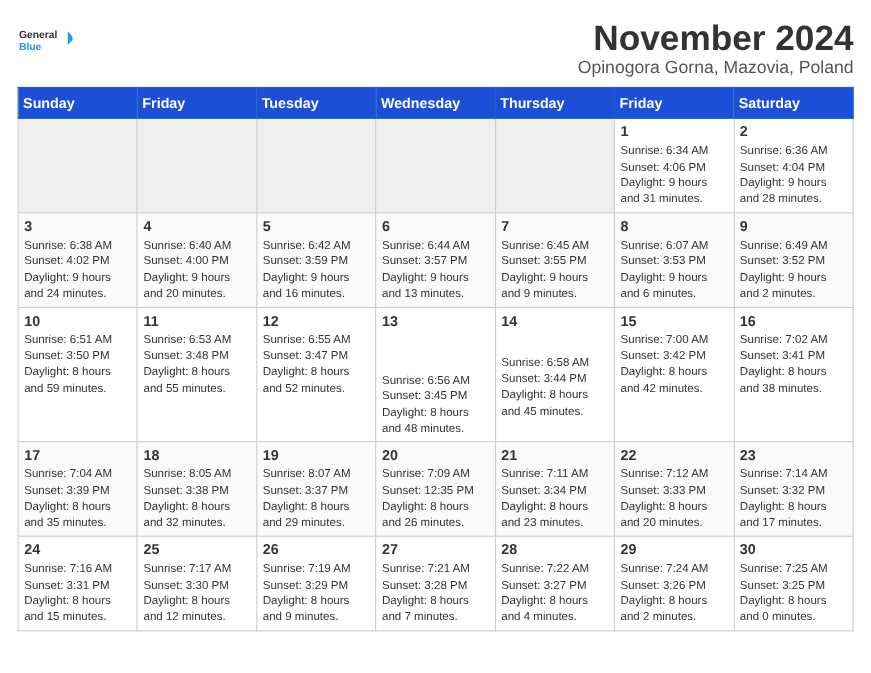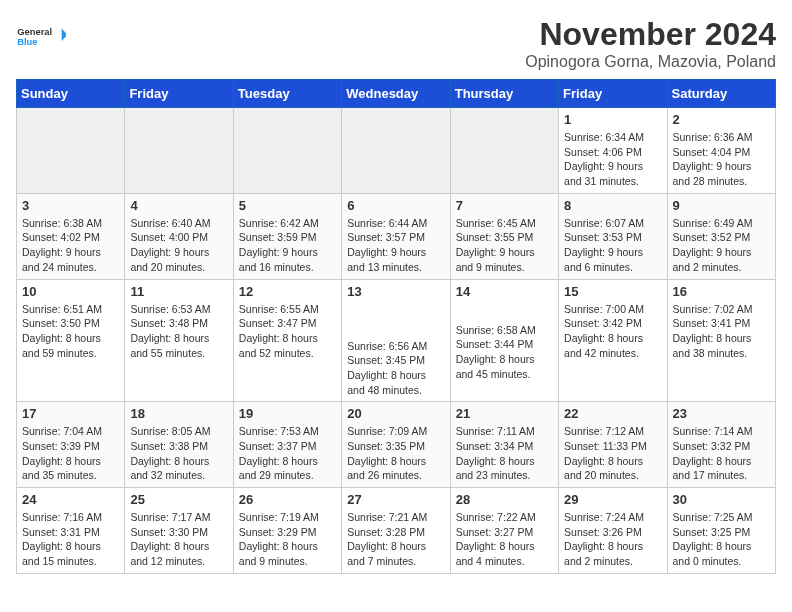--- a/index.html
+++ b/index.html
@@ -226,40 +226,40 @@
 Daylight: 8 hours and 35 minutes.</div>
         </td>
         <td>
           <div class="day-number">18</div>
           <div class="day-info" style="white-space: pre-line;">Sunrise: 8:05 AM
 Sunset: 3:38 PM
 Daylight: 8 hours and 32 minutes.</div>
         </td>
         <td>
           <div class="day-number">19</div>
-          <div class="day-info" style="white-space: pre-line;">Sunrise: 7:53 AM
+          <div class="day-info" style="white-space: pre-line;">Sunrise: 8:07 AM
 Sunset: 3:37 PM
 Daylight: 8 hours and 29 minutes.</div>
         </td>
         <td>
           <div class="day-number">20</div>
           <div class="day-info" style="white-space: pre-line;">Sunrise: 7:09 AM
-Sunset: 3:35 PM
+Sunset: 12:35 PM
 Daylight: 8 hours and 26 minutes.</div>
         </td>
         <td>
           <div class="day-number">21</div>
           <div class="day-info" style="white-space: pre-line;">Sunrise: 7:11 AM
 Sunset: 3:34 PM
 Daylight: 8 hours and 23 minutes.</div>
         </td>
         <td>
           <div class="day-number">22</div>
           <div class="day-info" style="white-space: pre-line;">Sunrise: 7:12 AM
-Sunset: 11:33 PM
+Sunset: 3:33 PM
 Daylight: 8 hours and 20 minutes.</div>
         </td>
         <td>
           <div class="day-number">23</div>
           <div class="day-info" style="white-space: pre-line;">Sunrise: 7:14 AM
 Sunset: 3:32 PM
 Daylight: 8 hours and 17 minutes.</div>
         </td>
       </tr>
       <tr>

